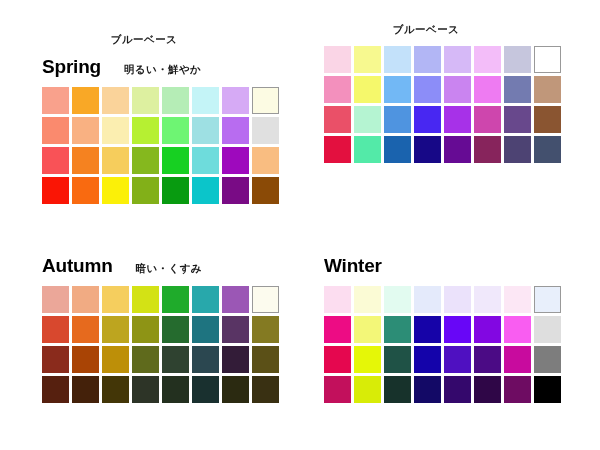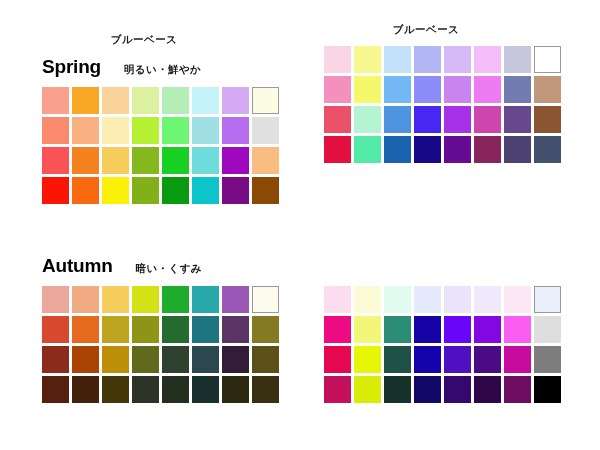--- a/index.html
+++ b/index.html
@@ -198,20 +198,21 @@
         <div class="swatch" title="#2d3427" style="background-color: rgb(45, 52, 39);"></div>
         <div class="swatch" title="#23301f" style="background-color: rgb(35, 48, 31);"></div>
         <div class="swatch" title="#19302f" style="background-color: rgb(25, 48, 47);"></div>
         <div class="swatch" title="#2b2a11" style="background-color: rgb(43, 42, 17);"></div>
         <div class="swatch" title="#393012" style="background-color: rgb(57, 48, 18);"></div>
       </div>
   </div>
 
   <div class="panel panel-winter">
     <div class="title-row">
+      <span class="season-name">Winter</span>
     </div>
     <div class="swatch-grid">
         <div class="swatch" title="#fcddf0" style="background-color: rgb(252, 221, 240);"></div>
         <div class="swatch" title="#fbfbd5" style="background-color: rgb(251, 251, 213);"></div>
         <div class="swatch" title="#e2fbf0" style="background-color: rgb(226, 251, 240);"></div>
         <div class="swatch" title="#e4eafb" style="background-color: rgb(228, 234, 251);"></div>
         <div class="swatch" title="#ebe2fb" style="background-color: rgb(235, 226, 251);"></div>
         <div class="swatch" title="#f0e8fb" style="background-color: rgb(240, 232, 251);"></div>
         <div class="swatch" title="#fce7f5" style="background-color: rgb(252, 231, 245);"></div>
         <div class="swatch bordered" title="#e8effb" style="background-color: rgb(232, 239, 251);"></div>

